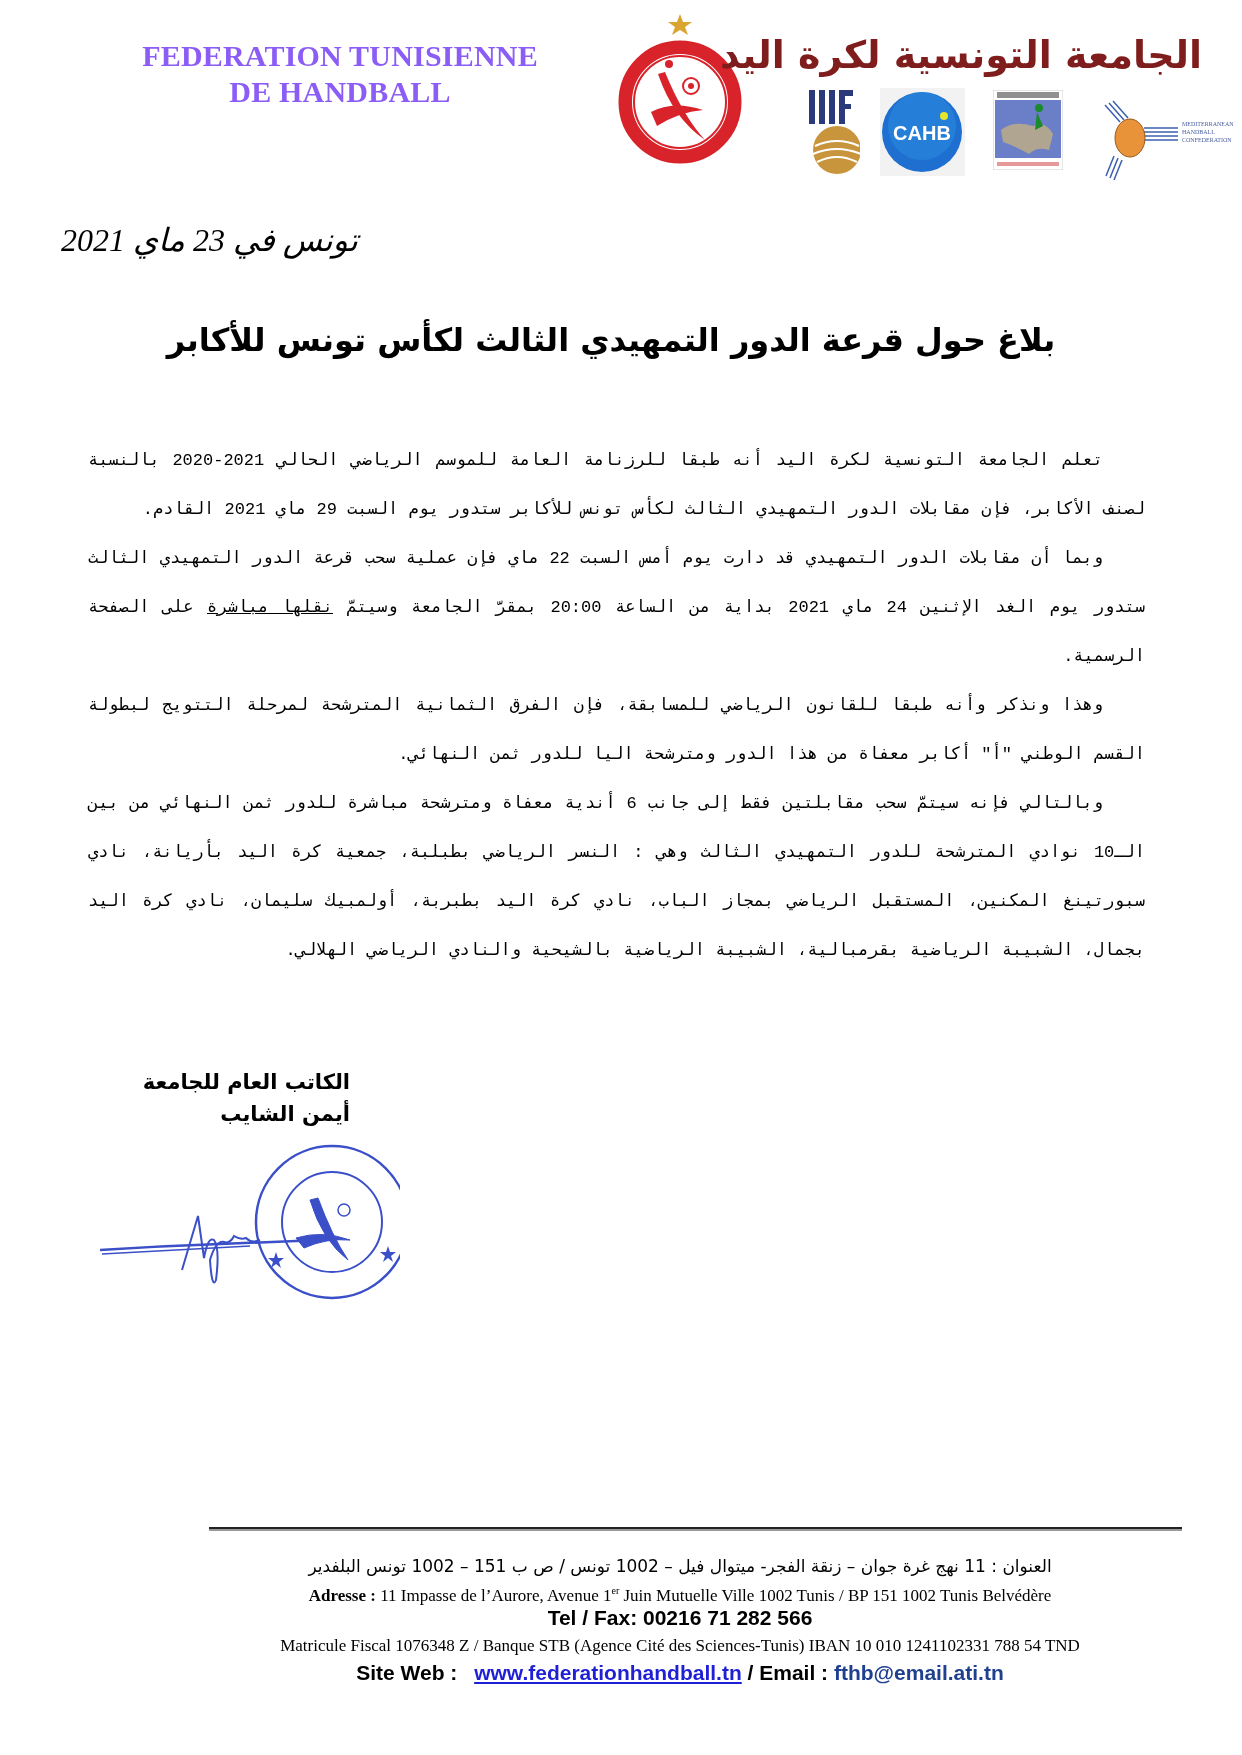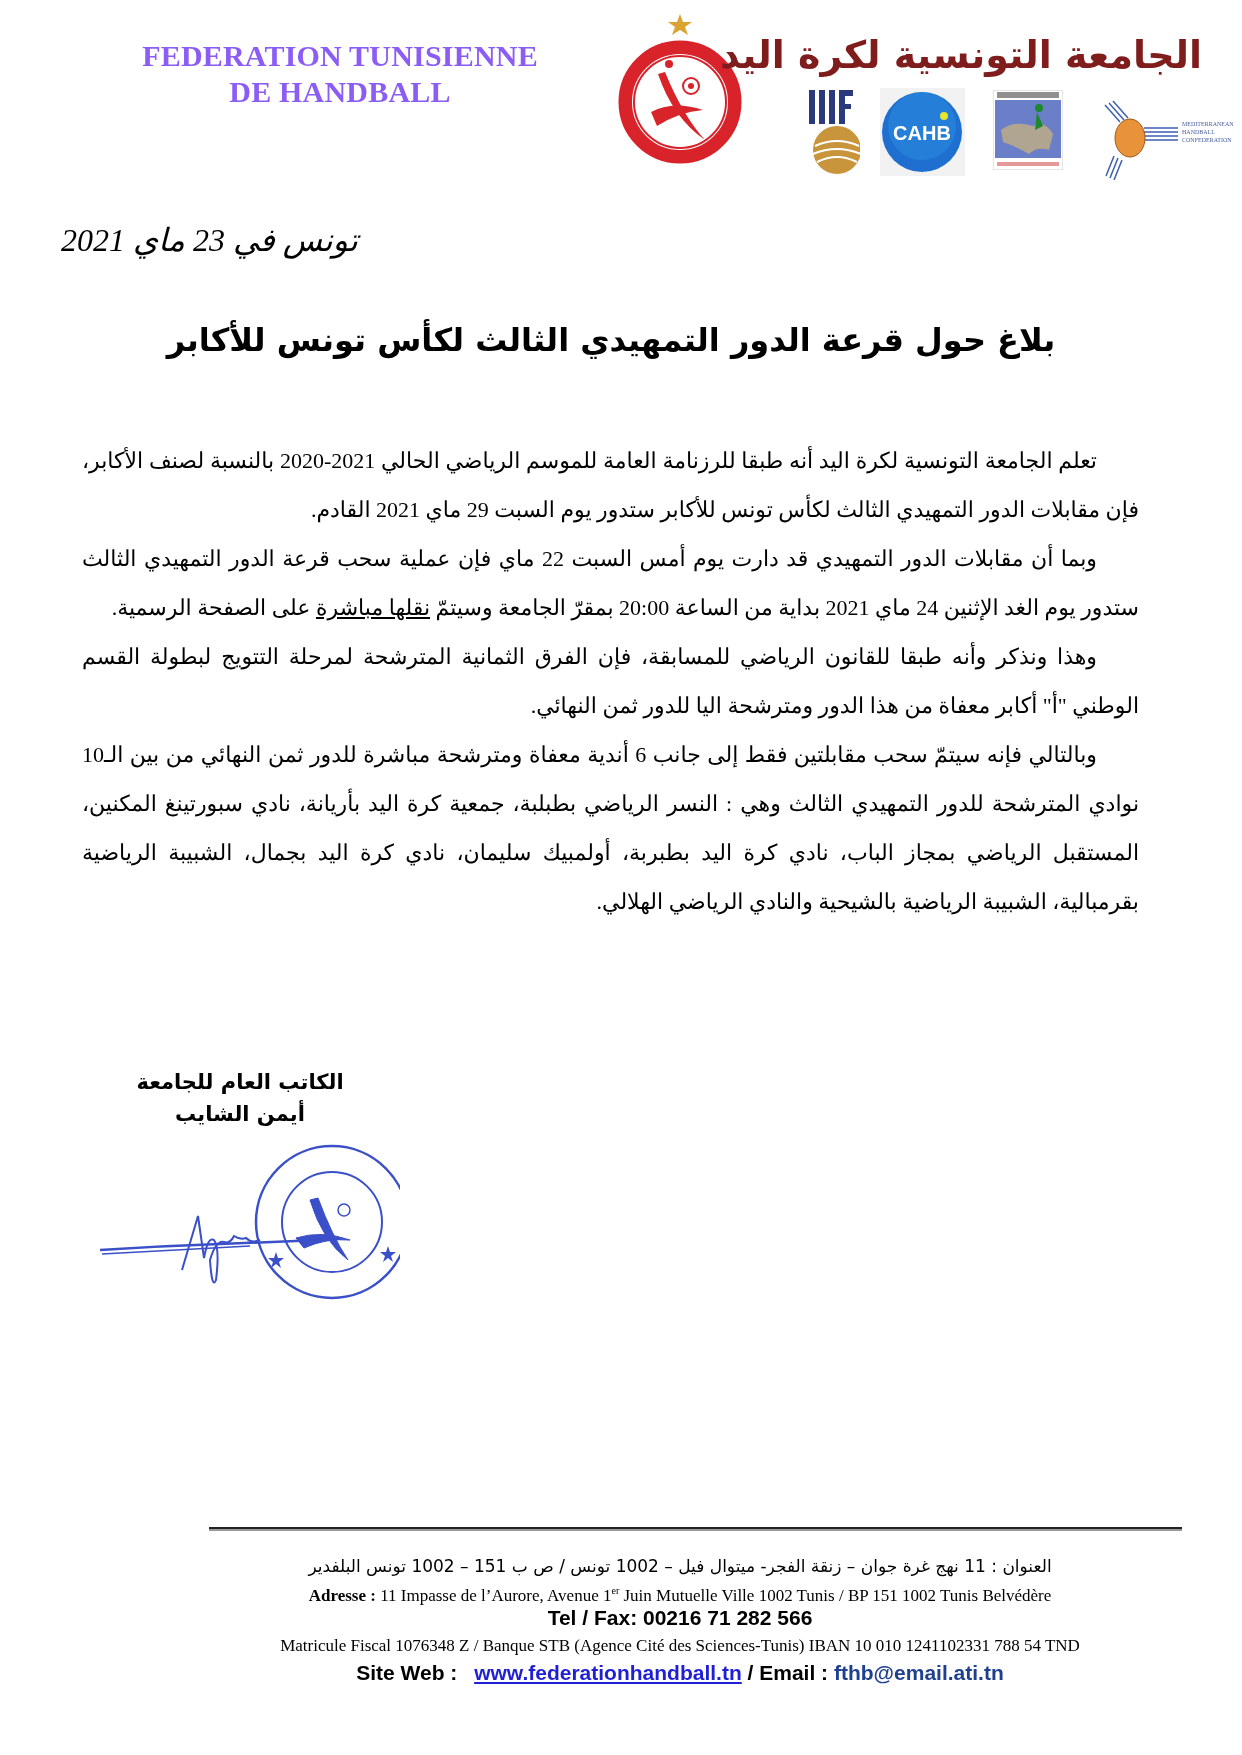--- a/index.html
+++ b/index.html
@@ -22,27 +22,27 @@
   .logo-med { left: 1100px; width: 140px; height: 80px; top: 100px; }
 
   
   .date { right: 884px; top: 220px; direction: rtl; font-style: italic;
     font-family: "Liberation Serif", serif; font-size: 32px; line-height: 40px; white-space: nowrap; }
   .doc-title { left: 0; right: 0; top: 318px; text-align: center; direction: rtl;
     font-family: "DejaVu Sans", sans-serif; font-weight: bold; font-size: 32px; line-height: 44px; }
   .doc-title span { display: inline-block; transform: translateX(-10px); }
 
   
-  .body { left: 82px; width: 1057px; top: 436px; direction: rtl; text-align: justify;
-    font-family: Liberation Serif, serif; font-size: 22px; line-height: 49px; }
+  .body { left: 88px; width: 1057px; top: 436px; direction: rtl; text-align: justify;
+    font-family: Liberation Mono, monospace; font-size: 17px; line-height: 49px; }
   .body p { margin: 0; text-indent: 42px; text-align-last: right; }
   .body u { text-decoration: underline; }
 
   
-  .sig-title { left: 130px; top: 1066px; width: 220px; text-align: center; direction: rtl;
+  .sig-title { left: 130px; top: 1066px; width: 220px; text-align: right; direction: rtl;
     font-family: "DejaVu Sans", sans-serif; font-weight: bold; font-size: 21px; line-height: 32px; }
   .stamp { left: 100px; top: 1140px; width: 300px; height: 190px; }
 
   
   .rule { left: 209px; top: 1527px; width: 973px; height: 0; border-top: 2px solid #222;
     box-shadow: 0 2px 0 #999; }
   .foot { left: 180px; width: 1000px; text-align: center; white-space: nowrap; }
   .f-ar { top: 1553px; direction: rtl; font-family: "DejaVu Sans", sans-serif; font-size: 17px; line-height: 26px; }
   .f-addr { top: 1580px; font-family: "Liberation Serif", serif; font-size: 17px; line-height: 22px; }
   .f-addr b { font-weight: bold; }

